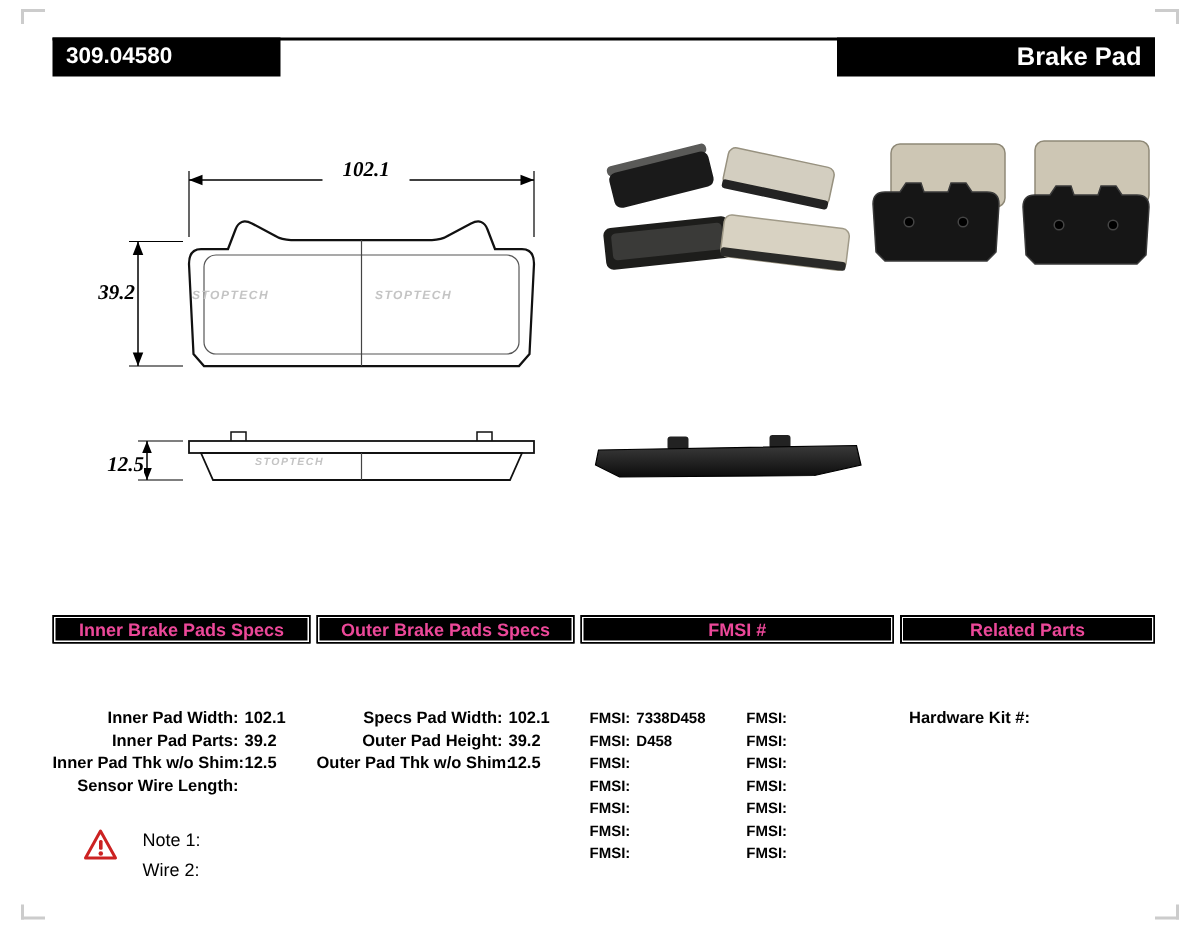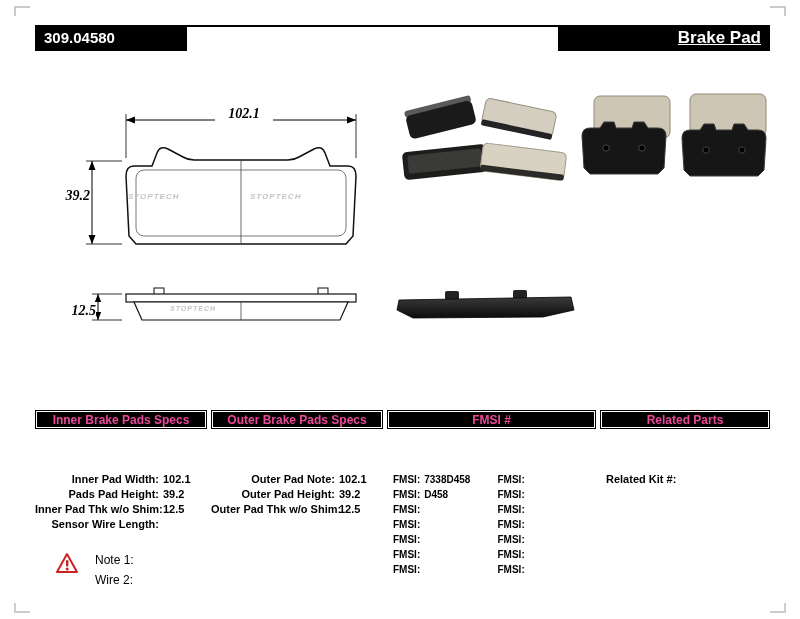--- a/index.html
+++ b/index.html
@@ -10,21 +10,21 @@
   .corner { position:absolute; width:16px; height:10px; border:0 solid #cccccc; }
   .corner.tl { left:14px;  top:6px;    border-left-width:2px; border-top-width:2px; }
   .corner.tr { right:14px; top:6px;    border-right-width:2px; border-top-width:2px; }
   .corner.bl { left:14px;  bottom:6px; border-left-width:2px; border-bottom-width:2px; }
   .corner.br { right:14px; bottom:6px; border-right-width:2px; border-bottom-width:2px; }
 
   
   .hdr-rule { position:absolute; left:35px; top:25px; width:735px; height:2px; background:#000; }
   .badge { position:absolute; top:25px; height:26px; background:#000; color:#fff; font-weight:bold; line-height:26px; }
   .badge-left  { left:35px;  width:152px; font-size:15px; padding-left:9px; }
-  .badge-right { left:558px; width:212px; font-size:17px; text-align:right; padding-right:9px;text-decoration:underline; }
+  .badge-right { left:558px; width:212px; font-size:17px; text-align:right; padding-right:9px; }
 
   
   .draw-wrap { position:absolute; }
   .front-view { left:58px; top:104px; width:320px; height:155px; }
   .side-view  { left:58px; top:282px; width:320px; height:62px; }
   .dim-label { position:absolute; font-family:"Liberation Serif", serif; font-style:italic; font-weight:bold; font-size:14px; color:#000; background:#fff; }
   .dim-width  { left:215px; top:106px; width:58px; text-align:center; }
   .dim-height { left:54px;  top:188px; width:36px; text-align:right; }
   .dim-thick  { left:56px;  top:303px; width:40px; text-align:right; }
   .watermark { position:absolute; font-size:8px; font-weight:bold; font-style:italic; letter-spacing:1px; color:#c4c4c4; }
@@ -180,39 +180,39 @@
   </div>
 
   <div class="sec sec-inner">
     <div class="sec-h">Inner Brake Pads Specs</div>
     <div class="sec-body">
       <div class="spec-row">
         <span class="spec-label">Inner Pad Width:</span>
         <span class="spec-value">102.1</span>
       </div>
       <div class="spec-row">
-        <span class="spec-label">Pads Pad Height:</span>
+        <span class="spec-label">Inner Pad Parts:</span>
         <span class="spec-value">39.2</span>
       </div>
       <div class="spec-row">
         <span class="spec-label">Inner Pad Thk w/o Shim:</span>
         <span class="spec-value">12.5</span>
       </div>
       <div class="spec-row">
         <span class="spec-label">Sensor Wire Length:</span>
         <span class="spec-value"></span>
       </div>
     </div>
   </div>
 
   <div class="sec sec-outer">
     <div class="sec-h">Outer Brake Pads Specs</div>
     <div class="sec-body">
       <div class="spec-row">
-        <span class="spec-label">Outer Pad Note:</span>
+        <span class="spec-label">Specs Pad Width:</span>
         <span class="spec-value">102.1</span>
       </div>
       <div class="spec-row">
         <span class="spec-label">Outer Pad Height:</span>
         <span class="spec-value">39.2</span>
       </div>
       <div class="spec-row">
         <span class="spec-label">Outer Pad Thk w/o Shim:</span>
         <span class="spec-value">12.5</span>
       </div>
@@ -282,21 +282,21 @@
           <span class="fv"></span>
         </div>
       </div>
     </div>
   </div>
 
   <div class="sec sec-rel">
     <div class="sec-h">Related Parts</div>
     <div class="sec-body">
       <div class="rel-row">
-        <span class="fl">Related Kit #:</span>
+        <span class="fl">Hardware Kit #:</span>
         <span class="fv"></span>
       </div>
     </div>
   </div>
 
   <div class="notes">
     <div class="warn-icon">
       <svg width="24" height="22" viewBox="0 0 24 22">
         <polygon points="12,2 22,20 2,20" fill="#fff" stroke="#cc2222" stroke-width="2" stroke-linejoin="round"></polygon>
         <rect x="11" y="8" width="2.4" height="6.5" rx="1" fill="#cc2222"></rect>

